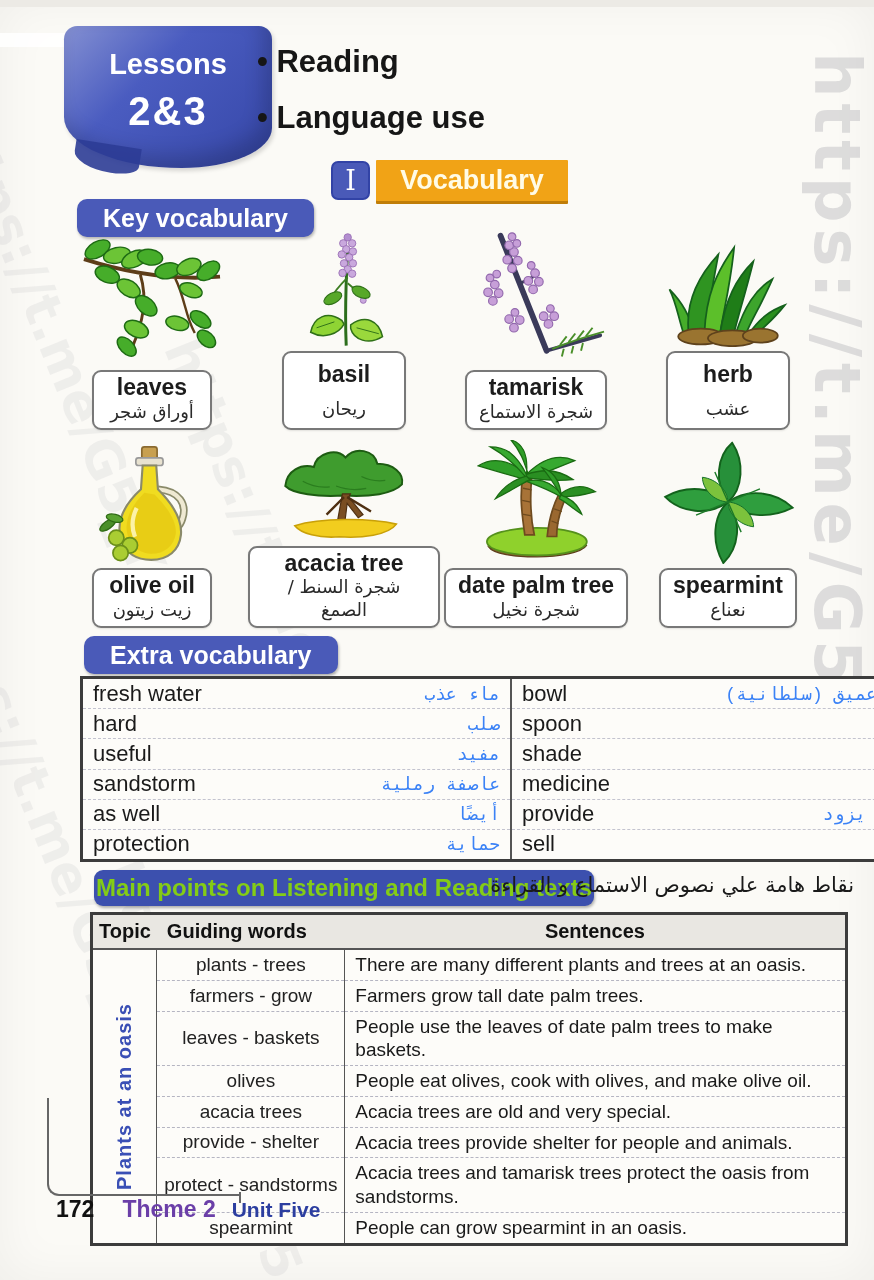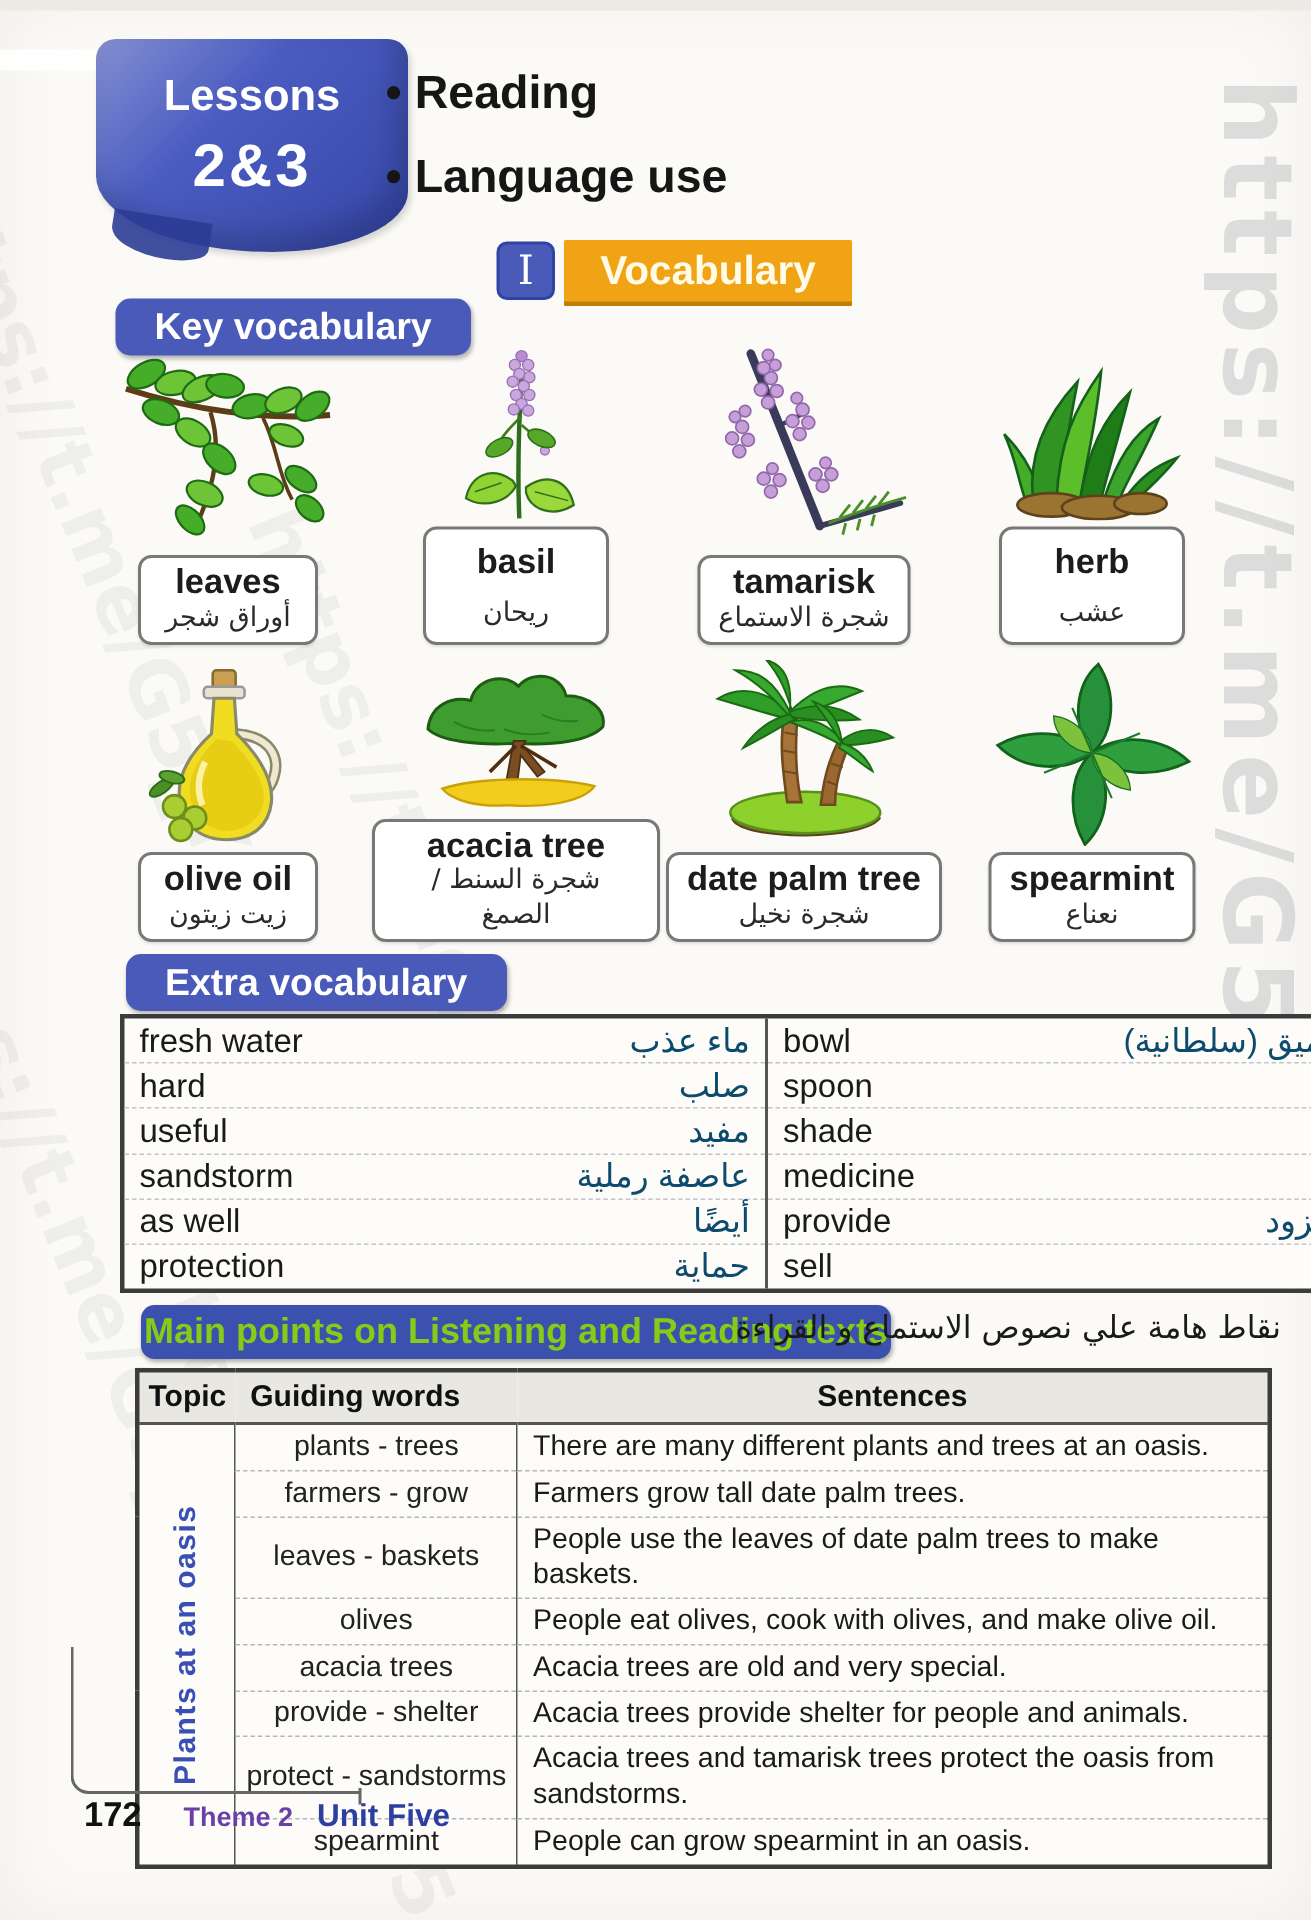--- a/index.html
+++ b/index.html
@@ -54,21 +54,21 @@
   .vlabel.inline .en,.vlabel.inline .ar{display:inline;}
 
   
   .xtable{position:absolute;left:80px;top:676px;width:864px;height:186px;border:3px solid #3c3c3c;
     background:#fdfcf9;display:grid;grid-template-columns:1fr 1fr;box-sizing:border-box;}
   .xcol{display:flex;flex-direction:column;}
   .xcol.left{border-right:2px solid #555;}
   .xrow{flex:1;display:flex;align-items:center;justify-content:space-between;padding:0 10px;border-bottom:1px dashed #c3c3cf;}
   .xrow:last-child{border-bottom:none;}
   .xrow .en{font-size:22px;color:#1a1a1a;}
-  .xrow .ar{font-size:22px;color:#0c4a6e;font-family:Liberation Sans, sans-serif;}
+  .xrow .ar{font-size:18px;color:#3b82f6;font-family:Liberation Mono, monospace;}
 
   
   .mp-badge{position:absolute;left:94px;top:870px;width:500px;height:36px;background:#3c50ae;border-radius:9px;
     color:#84cc16;font-size:24px;font-weight:bold;display:flex;align-items:center;justify-content:center;
     box-shadow:1px 2px 3px rgba(0,0,0,.3);}
   .mp-ar{position:absolute;right:20px;top:873px;font-size:21px;color:#1a1a1a;font-family:"DejaVu Sans",sans-serif;}
 
   table.mtable{position:absolute;left:90px;top:912px;width:758px;border-collapse:collapse;background:#fdfcf9;
     border:3px solid #3c3c3c;}
   .mtable th{background:#e9e7e2;font-size:20px;color:#111;padding:5px 6px;border-bottom:2px solid #555;}
@@ -81,21 +81,21 @@
   .mtable td.topic-cell{border-top:none;text-align:center;vertical-align:middle;}
   .topic-vert{writing-mode:vertical-rl;transform:rotate(180deg);font-weight:bold;font-size:20px;
     color:var(--topic-blue,#3a4fb5);letter-spacing:1px;white-space:nowrap;margin:0 auto;}
 
   .bracket{position:absolute;left:47px;top:1098px;width:192px;height:96px;border-left:2px solid #666;
     border-bottom:2px solid #666;border-bottom-left-radius:12px;}
   .bracket-tick{position:absolute;left:239px;top:1192px;width:2px;height:11px;background:#666;}
 
   .footer{position:absolute;left:56px;top:1196px;display:flex;align-items:baseline;}
   .footer .pg{font-size:23px;font-weight:bold;color:#111;margin-right:28px;}
-  .footer .theme{font-size:18px;font-weight:bold;color:var(--theme-purple,#6b3fa8);margin-right:16px;}
+  .footer .theme{font-size:23px;font-weight:bold;color:var(--theme-purple,#6b3fa8);margin-right:16px;}
   .footer .unit{font-size:21px;font-weight:bold;color:var(--unit-blue,#2c3ea0);}
 </style>
 </head>
 <body>
 
 <div class="page">
   <div class="top-edge"></div>
   <div class="scan-band"></div>
 
   <div class="wm wm-right">https://t.me/G5_Y5</div>

